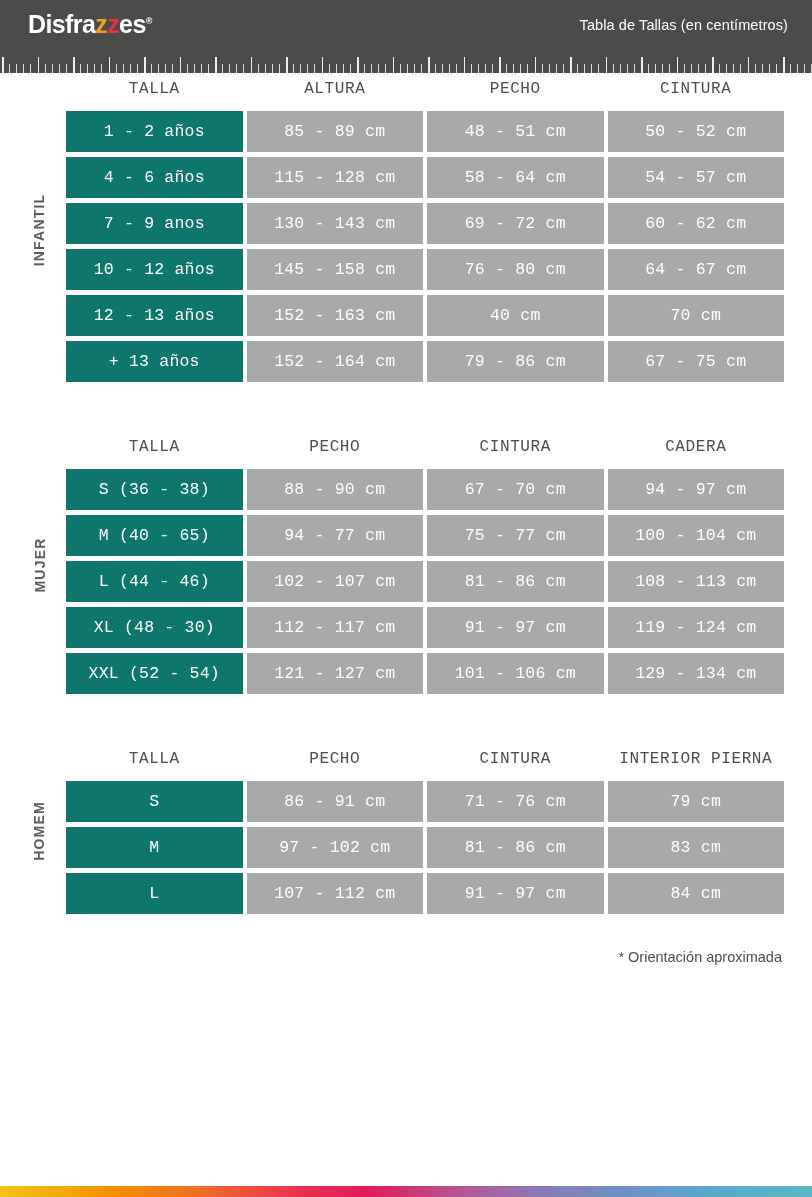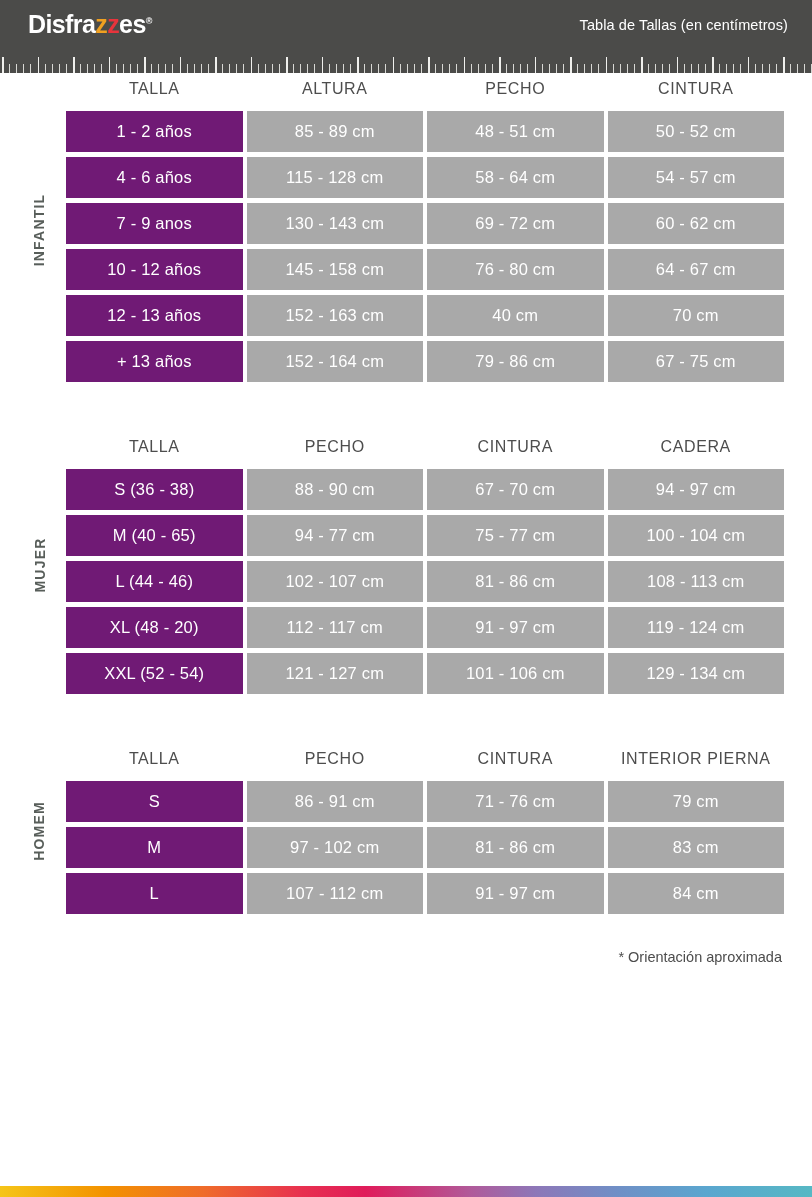--- a/index.html
+++ b/index.html
@@ -89,40 +89,41 @@
     letter-spacing:1.2px;
     color:#585e5a;
   }
 
   table.sizes {
     border-collapse:separate;
     border-spacing:4px 5px;
     width:726px;
     margin-left:38px;
     table-layout:fixed;
+    font-family:Liberation Mono, monospace;
   }
   table.sizes th {
     font-size:16px;
     font-weight:normal;
     color:#4d4d4d;
     letter-spacing:0.6px;
     padding:2px 0 8px 0;
     text-align:center;
     background:transparent;
     border:none;
   }
   table.sizes td {
     text-align:center;
     color:#ffffff;
     font-size:16.5px;
     height:41px;
     letter-spacing:0.2px;
     white-space:nowrap;
   }
-  table.sizes td.size-col { background:#701a75; }
+  table.sizes td.size-col { background:#0f766e; }
   table.sizes td.val-col  { background:#a9a9a9; }
 
   
   .footnote {
     text-align:right;
     font-size:14.5px;
     color:#4d4d4d;
     padding:30px 30px 0 0;
   }
 
@@ -350,21 +351,21 @@
             <td class="val-col">75 - 77 cm</td>
             <td class="val-col">100 - 104 cm</td>
           </tr>
           <tr>
             <td class="size-col">L (44 - 46)</td>
             <td class="val-col">102 - 107 cm</td>
             <td class="val-col">81 - 86 cm</td>
             <td class="val-col">108 - 113 cm</td>
           </tr>
           <tr>
-            <td class="size-col">XL (48 - 20)</td>
+            <td class="size-col">XL (48 - 30)</td>
             <td class="val-col">112 - 117 cm</td>
             <td class="val-col">91 - 97 cm</td>
             <td class="val-col">119 - 124 cm</td>
           </tr>
           <tr>
             <td class="size-col">XXL (52 - 54)</td>
             <td class="val-col">121 - 127 cm</td>
             <td class="val-col">101 - 106 cm</td>
             <td class="val-col">129 - 134 cm</td>
           </tr>

